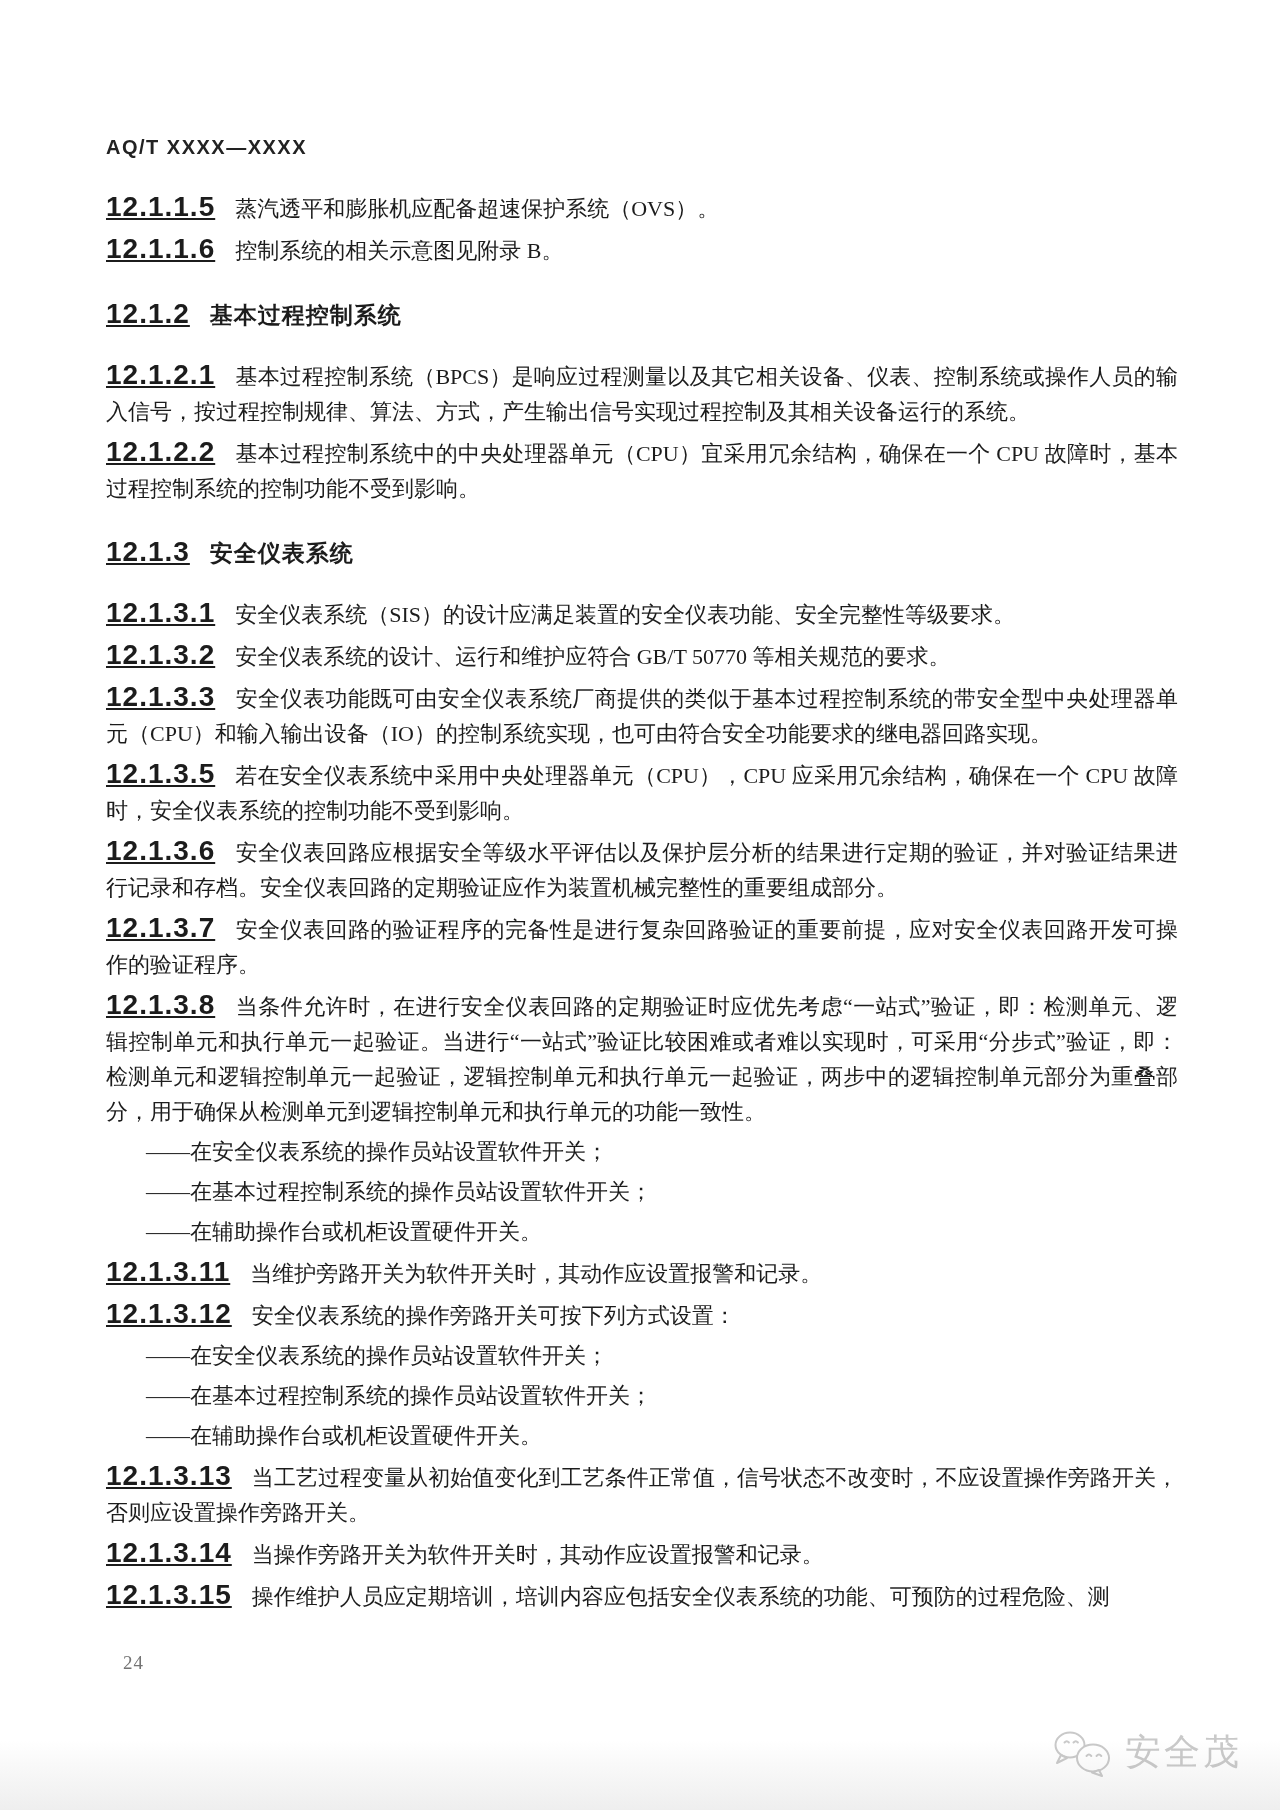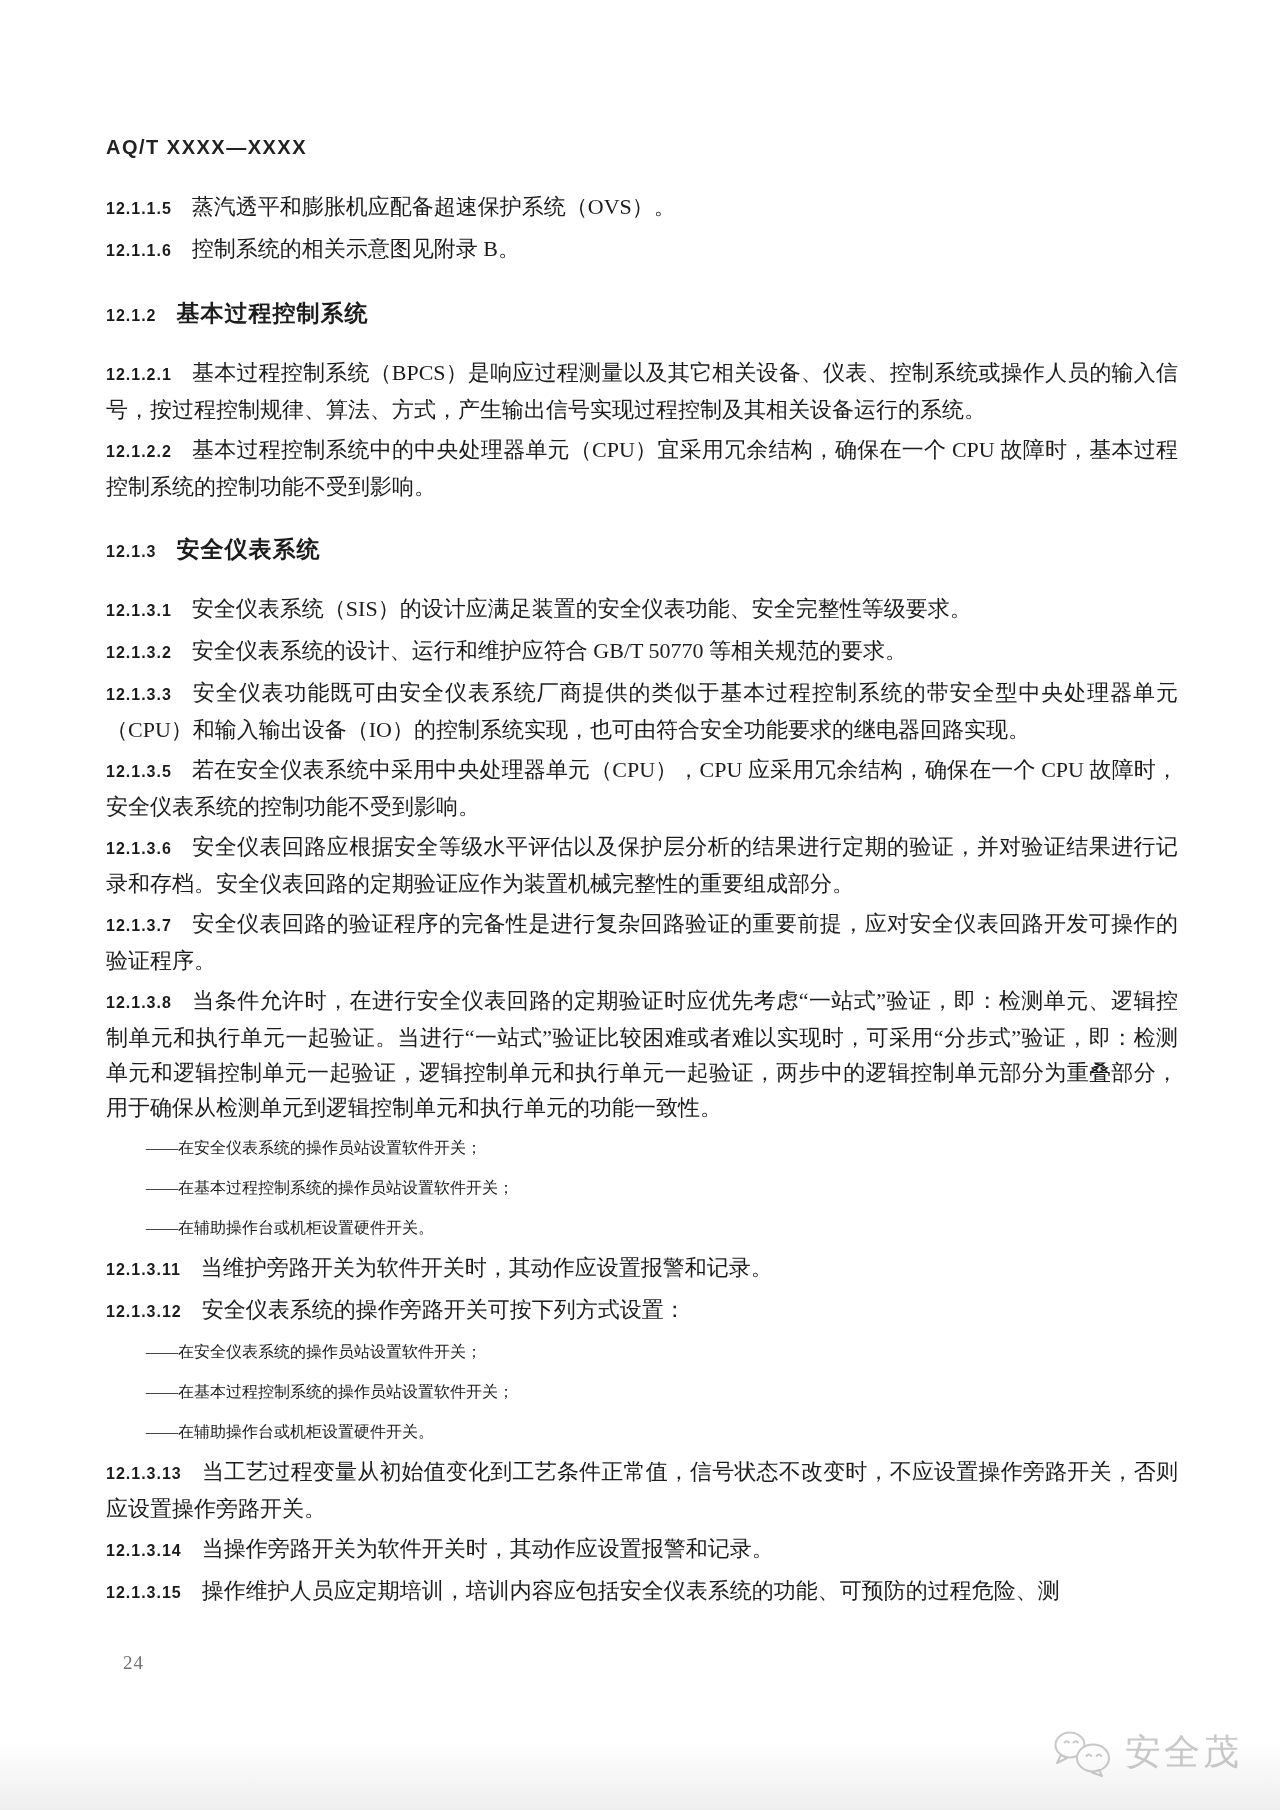--- a/index.html
+++ b/index.html
@@ -26,33 +26,34 @@
     font-size:22px;
     line-height:35px;
     margin:5px 0;
     text-align:justify;
     text-align-last:left;
   }
   .clause .num, .heading .num {
     font-family:"Liberation Sans","DejaVu Sans",sans-serif;
     font-weight:700;
     letter-spacing:1px;
-    font-size:16px;
+    font-size:28px;
     margin-right:20px;
     white-space:nowrap;
+    text-decoration:underline;
   }
   .heading {
     font-size:23px;
     font-weight:700;
     margin:30px 0 26px 0;
     font-family:"Liberation Sans","DejaVu Sans",sans-serif;
   }
   .heading .txt { letter-spacing:1px; }
   .dash-item {
-    font-size:16px;
+    font-size:22px;
     line-height:35px;
     margin:5px 0 5px 40px;
   }
   .page-number {
     position:absolute;
     left:123px; top:1652px;
     font-size:19px;
     color:#737373;
     letter-spacing:1px;
   }

